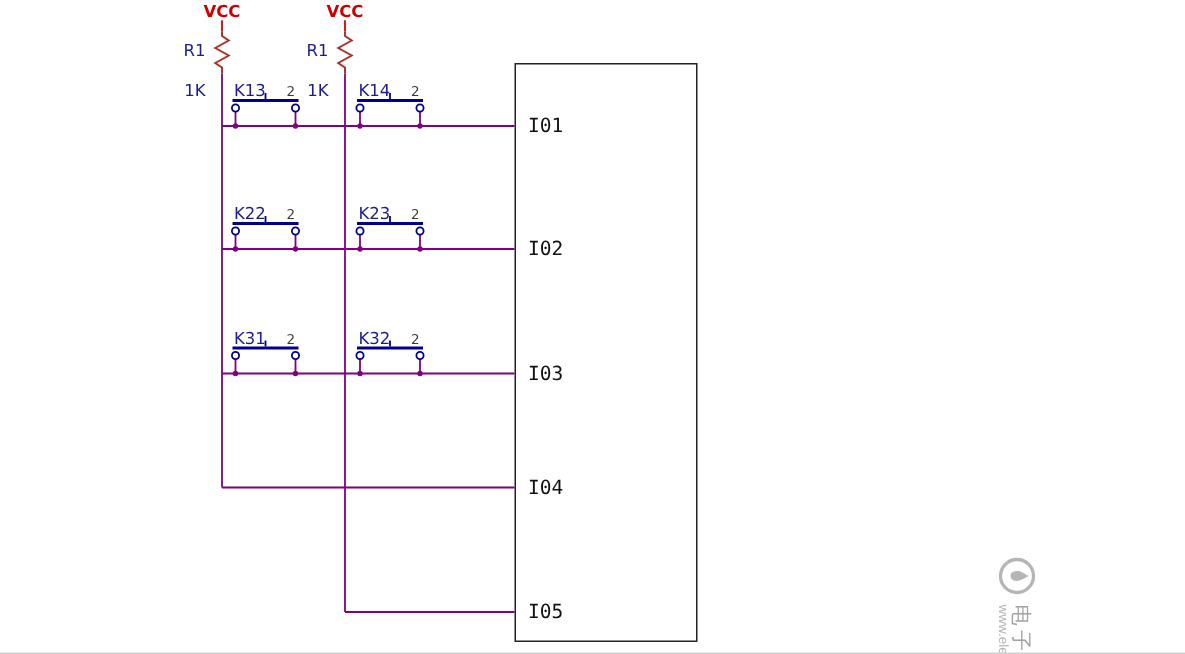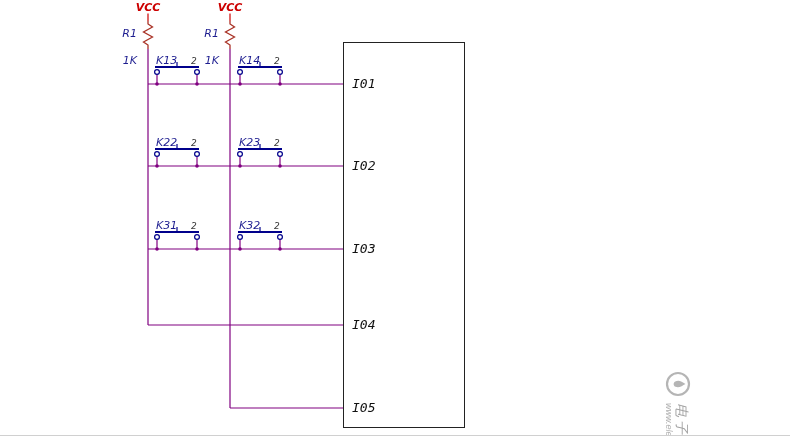--- a/index.html
+++ b/index.html
@@ -6,21 +6,20 @@
   body {
     background: #ffffff;
     font-family: "Liberation Sans", sans-serif;
     width: 790px; height: 436px;
   }
   .stage {
     position: relative;
     width: 790px; height: 436px;
     background: #ffffff;
     overflow: hidden;
-    font-style: italic;
   }
   svg text { font-family: "DejaVu Sans", sans-serif; }
   .lbl     { font-size: 11px; fill: #1c1c8f; }
   .pin-num { font-size: 9px;  fill: #3a3a3a; }
   .net-lbl { font-size: 11px; fill: #cc0000; font-weight: bold; }
   .ic-pin  { font-family: "DejaVu Sans Mono", monospace; font-size: 13px; fill: #111111; }
 
   .watermark {
     position: absolute;
     left: 691px; top: 371px;

